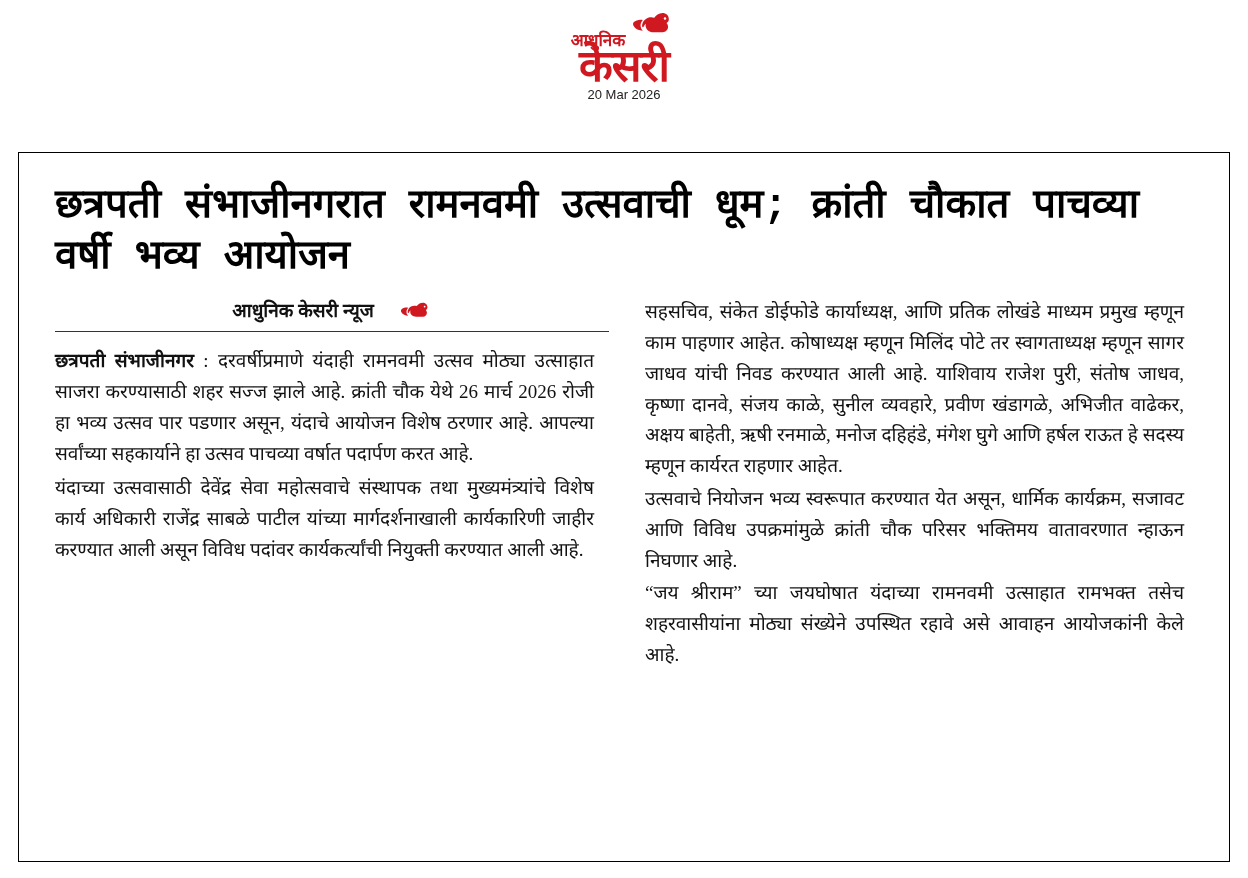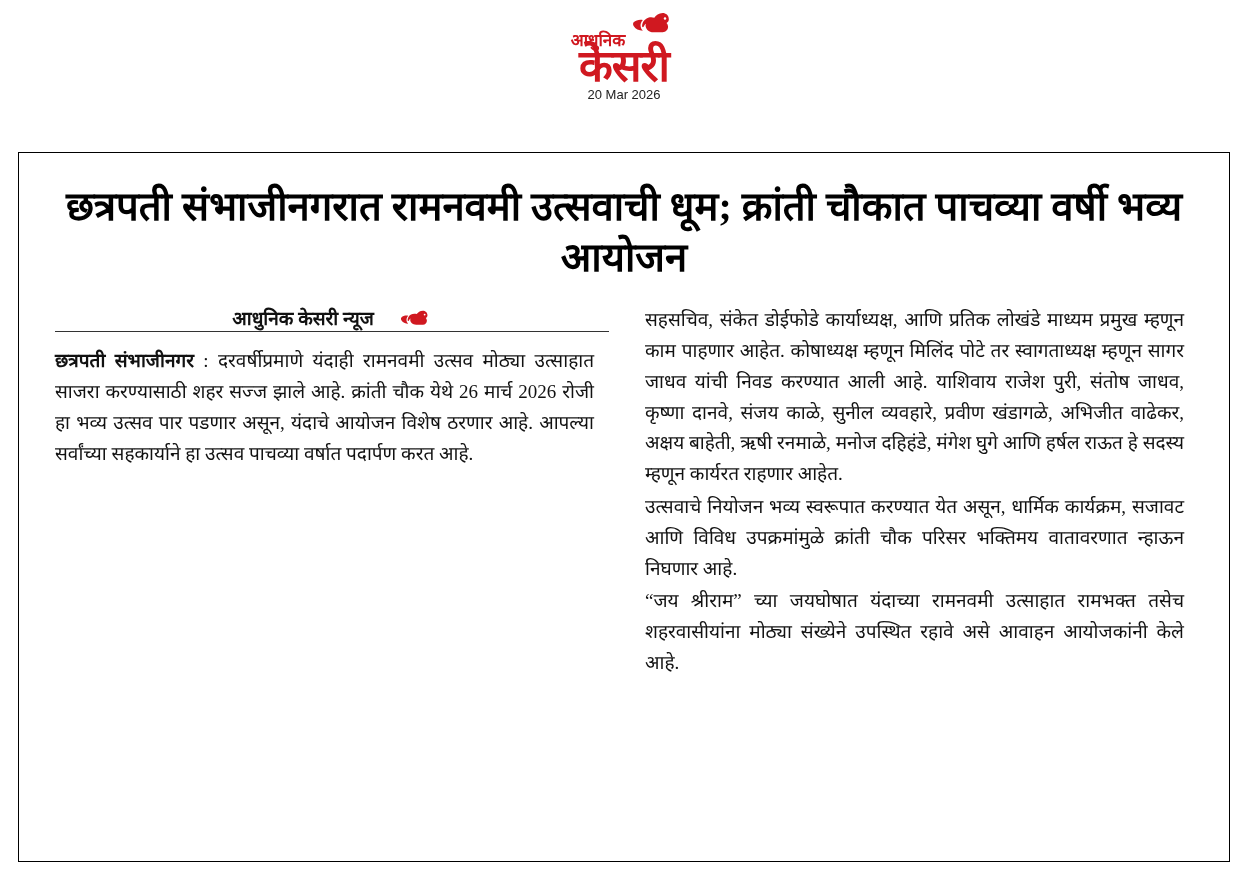--- a/index.html
+++ b/index.html
@@ -97,45 +97,45 @@
     z-index: 0;
   }
 
   .article-inner {
     position: relative;
     z-index: 1;
     padding: 22px 36px 0 36px;
   }
 
   .headline {
-    text-align: center;
-    font-family: Liberation Serif, serif;
+    font-family: Liberation Mono, monospace;
     font-weight: bold;
     font-size: 40px;
     line-height: 1.28;
     color: #000000;
-    margin: 6px 0 22px 0;
+    margin: 6px 0 14px 0;
     letter-spacing: 0px;
   }
 
   .columns {
     display: flex;
     gap: 36px;
     margin-top: 4px;
   }
   .col {
     width: 554px;
     flex: 0 0 554px;
   }
 
   .byline-row {
     display: flex;
     align-items: center;
     justify-content: center;
     gap: 24px;
+    padding-bottom: 8px;
     border-bottom: 1.5px solid #333333;
     margin-bottom: 14px;
   }
   .byline-text {
     font-family: "Liberation Serif", serif;
     font-size: 19px;
     font-weight: bold;
     color: #111111;
   }
   .byline-lion {
@@ -189,20 +189,21 @@
           <svg class="byline-lion" viewBox="0 0 60 34">
             <g fill="#d01820">
               <path d="M44 4c-5 0-9 3-11 6-3-1-7-1-10 1-4 2-6 6-6 10 0 1 1 2 2 1 1-1 1-3 3-4-1 3 0 6 2 8 2 2 5 3 8 3h12c4 0 7-3 7-7 0-2-1-4-2-5 2-1 3-3 3-5 0-5-4-8-8-8z"></path>
               <path d="M6 16c3-3 8-4 12-3-2 2-3 5-3 7 0 3 1 5 3 7-5 0-10-2-12-6-1-2-1-4 0-5z"></path>
               <circle cx="47" cy="11" r="1.6" fill="#ffffff"></circle>
             </g>
           </svg>
         </div>
 
         <p class="body-text first"><b>छत्रपती संभाजीनगर</b> : दरवर्षीप्रमाणे यंदाही रामनवमी उत्सव मोठ्या उत्साहात साजरा करण्यासाठी शहर सज्ज झाले आहे. क्रांती चौक येथे 26 मार्च 2026 रोजी हा भव्य उत्सव पार पडणार असून, यंदाचे आयोजन विशेष ठरणार आहे. आपल्या सर्वांच्या सहकार्याने हा उत्सव पाचव्या वर्षात पदार्पण करत आहे.</p>
+        <p class="body-text">यंदाच्या उत्सवासाठी देवेंद्र सेवा महोत्सवाचे संस्थापक तथा मुख्यमंत्र्यांचे विशेष कार्य अधिकारी राजेंद्र साबळे पाटील यांच्या मार्गदर्शनाखाली कार्यकारिणी जाहीर करण्यात आली असून विविध पदांवर कार्यकर्त्यांची नियुक्ती करण्यात आली आहे.</p>
       </div>
 
       <div class="col rcol">
         <p class="body-text">सहसचिव, संकेत डोईफोडे कार्याध्यक्ष, आणि प्रतिक लोखंडे माध्यम प्रमुख म्हणून काम पाहणार आहेत. कोषाध्यक्ष म्हणून मिलिंद पोटे तर स्वागताध्यक्ष म्हणून सागर जाधव यांची निवड करण्यात आली आहे. याशिवाय राजेश पुरी, संतोष जाधव, कृष्णा दानवे, संजय काळे, सुनील व्यवहारे, प्रवीण खंडागळे, अभिजीत वाढेकर, अक्षय बाहेती, ऋषी रनमाळे, मनोज दहिहंडे, मंगेश घुगे आणि हर्षल राऊत हे सदस्य म्हणून कार्यरत राहणार आहेत.</p>
         <p class="body-text">उत्सवाचे नियोजन भव्य स्वरूपात करण्यात येत असून, धार्मिक कार्यक्रम, सजावट आणि विविध उपक्रमांमुळे क्रांती चौक परिसर भक्तिमय वातावरणात न्हाऊन निघणार आहे.</p>
         <p class="body-text">“जय श्रीराम” च्या जयघोषात यंदाच्या रामनवमी उत्साहात रामभक्त तसेच शहरवासीयांना मोठ्या संख्येने उपस्थित रहावे असे आवाहन आयोजकांनी केले आहे.</p>
       </div>
     </div>
   </div>
 </div>

